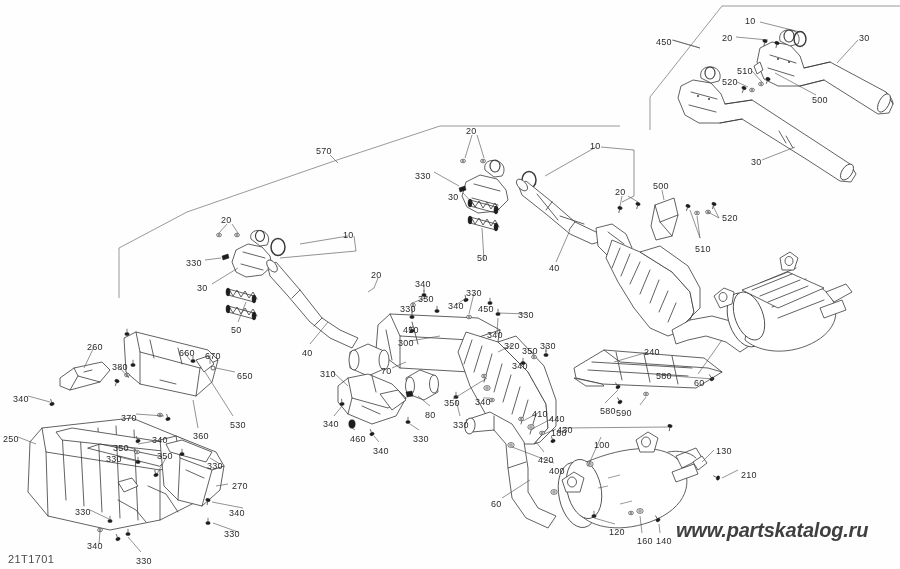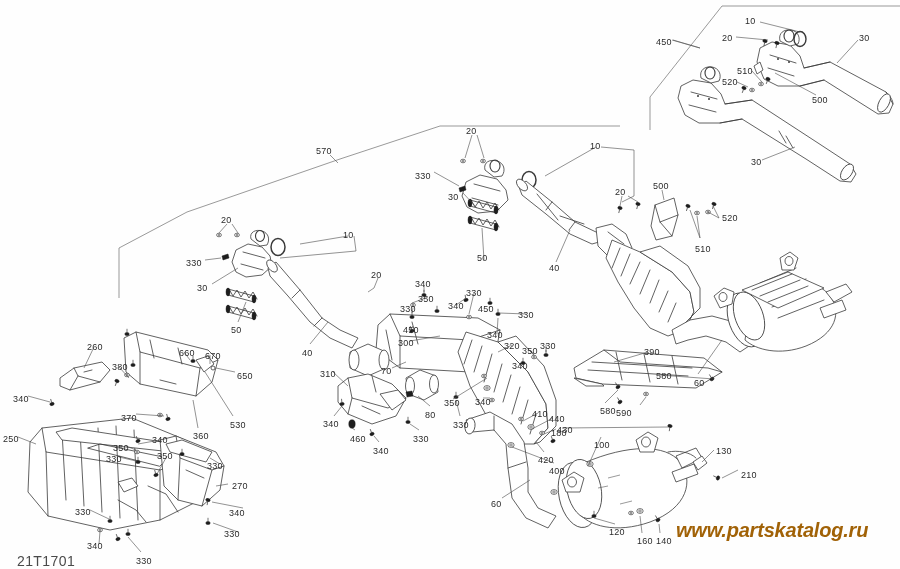--- a/index.html
+++ b/index.html
@@ -1,23 +1,23 @@
 <!DOCTYPE html>
 <html><head>
 <meta charset="utf-8">
 <style>
   html,body{margin:0;padding:0;background:#fff;}
   body{width:900px;height:569px;font-family:"Liberation Sans",sans-serif;}
   #sheet{position:relative;width:900px;height:569px;background:#fefefe;overflow:hidden;}
   #svgroot{position:absolute;left:0;top:0;width:900px;height:569px;}
   .lbl{position:absolute;font-family:"Liberation Sans",sans-serif;font-size:9px;color:#2b2b2b;
        white-space:nowrap;letter-spacing:.3px;line-height:10px;}
-  #diagcode{position:absolute;left:17px;top:553px;font-size:14px;color:#4a4a4a;letter-spacing:.4px;}
+  #diagcode{position:absolute;left:8px;top:553px;font-size:11px;color:#4a4a4a;letter-spacing:.4px;}
   #wmark{position:absolute;left:676px;top:519px;font-size:20px;font-weight:bold;font-style:italic;
-         color:#a16207;letter-spacing:-.2px;white-space:nowrap;font-family:"Liberation Sans",sans-serif;}
+         color:#404040;letter-spacing:-.2px;white-space:nowrap;font-family:"Liberation Sans",sans-serif;}
 </style>
 </head>
 <body>
 
 <div id="sheet">
 
   <svg id="svgroot" viewBox="0 0 900 569">
     <defs>
       <style>
         .s{fill:none;stroke:#3a3a3a;stroke-width:.8;stroke-linecap:round;stroke-linejoin:round;}
@@ -586,21 +586,21 @@
   <div class="lbl" style="left:350px;top:434px">460</div>
   <div class="lbl" style="left:373px;top:446px">340</div>
   <div class="lbl" style="left:413px;top:434px">330</div>
   <div class="lbl" style="left:532px;top:409px">410</div>
   <div class="lbl" style="left:549px;top:414px">440</div>
   <div class="lbl" style="left:557px;top:425px">430</div>
   <div class="lbl" style="left:538px;top:455px">420</div>
   <div class="lbl" style="left:549px;top:466px">400</div>
   <div class="lbl" style="left:551px;top:428px">180</div>
   <div class="lbl" style="left:594px;top:440px">100</div>
-  <div class="lbl" style="left:644px;top:347px">390</div>
+  <div class="lbl" style="left:644px;top:347px">240</div>
   <div class="lbl" style="left:656px;top:371px">580</div>
   <div class="lbl" style="left:600px;top:406px">580</div>
   <div class="lbl" style="left:616px;top:408px">590</div>
   <div class="lbl" style="left:694px;top:378px">60</div>
   <div class="lbl" style="left:491px;top:499px">60</div>
   <div class="lbl" style="left:716px;top:446px">130</div>
   <div class="lbl" style="left:741px;top:470px">210</div>
   <div class="lbl" style="left:609px;top:527px">120</div>
   <div class="lbl" style="left:637px;top:536px">160</div>
   <div class="lbl" style="left:656px;top:536px">140</div>

